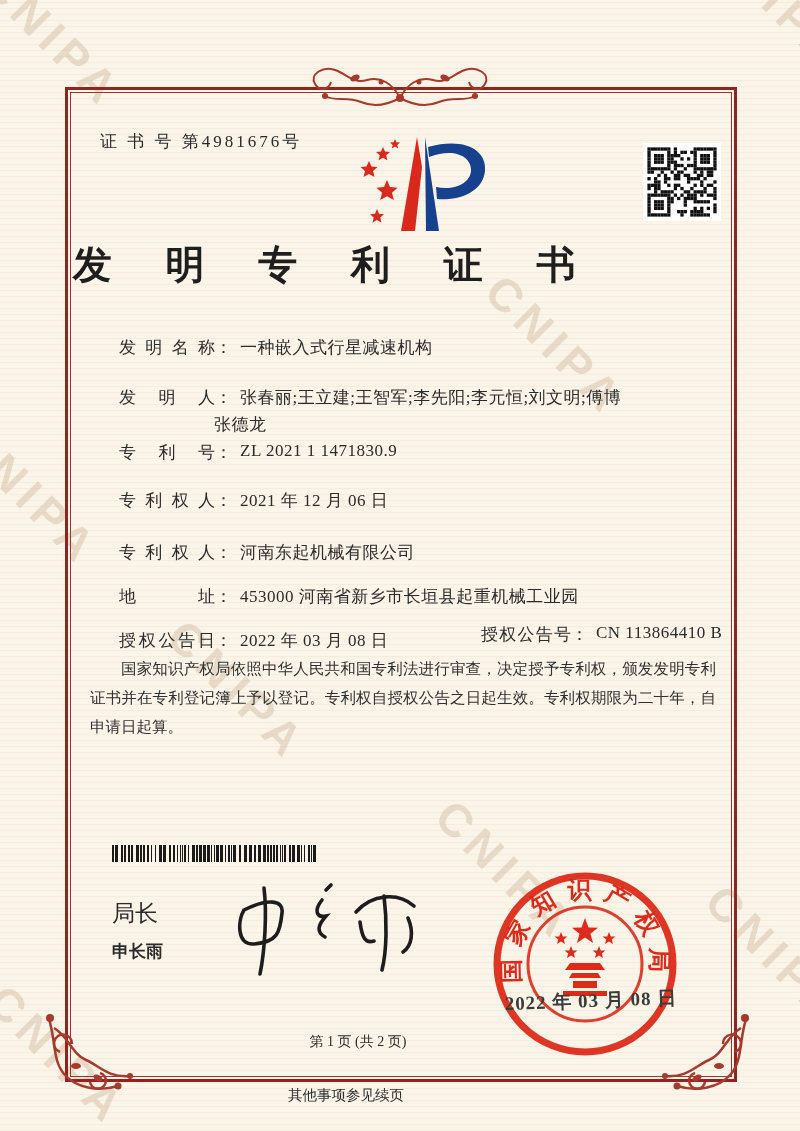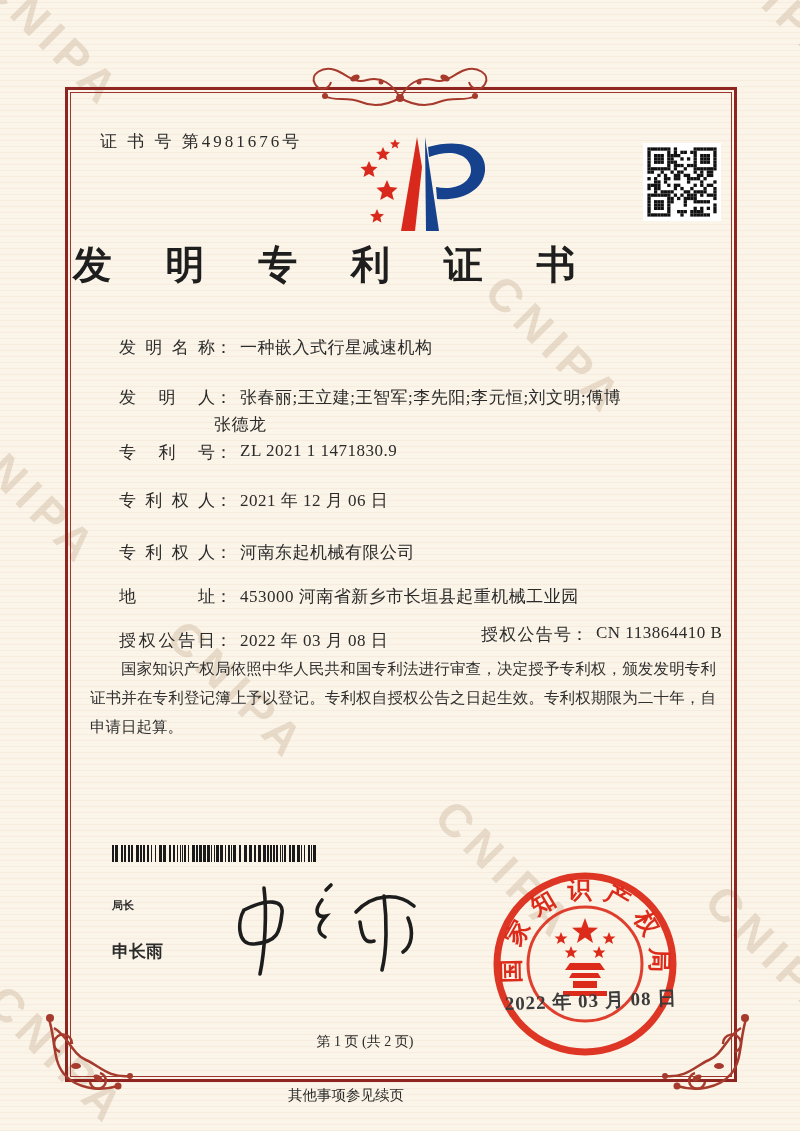--- a/index.html
+++ b/index.html
@@ -44,32 +44,32 @@
   .fvalue{display:inline-block;margin-left:8px;vertical-align:top;letter-spacing:0.5px;}
   .fvalue2{position:absolute;left:214px;font-size:17px;letter-spacing:0.5px;}
   .grant-no{position:absolute;left:458px;top:623px;font-size:17px;margin-left:23px;}
   .grant-no .flabel{width:90px;}
   .body-par{
     position:absolute;left:90px;top:654px;width:626px;
     font-size:15.5px;line-height:1.88;text-align:justify;color:#303030;
   }
   .body-par p{margin:0;text-indent:2em;}
   .barcode{position:absolute;left:112px;top:845px;}
-  .sig-title{position:absolute;left:112px;top:898px;font-size:11px;font-weight:bold;
+  .sig-title{position:absolute;left:112px;top:898px;font-size:23px;font-weight:normal;
     font-family:"Liberation Sans","DejaVu Sans",sans-serif;}
   .sig-name{position:absolute;left:112px;top:940px;font-size:17px;font-weight:bold;
     font-family:Liberation Mono, monospace;}
   .signature{position:absolute;left:222px;top:880px;}
   .seal{position:absolute;left:477px;top:866px;}
   .seal-date{
     position:absolute;left:493px;top:988px;width:196px;text-align:center;
     font-size:19px;font-weight:bold;color:#3b3b3b;transform:rotate(-2deg);
     letter-spacing:1px;
   }
-  .page-num{position:absolute;left:0;top:1033px;width:716px;text-align:center;font-size:14px;padding-left:7px;}
+  .page-num{position:absolute;left:0;top:1033px;width:716px;text-align:center;font-size:14px;}
   .foot-note{position:absolute;left:0;top:1086px;width:692px;text-align:center;font-size:14.5px;}
   .ornament-top{position:absolute;left:285px;top:58px;}
   .ornament-bl{position:absolute;left:38px;top:1008px;}
   .ornament-br{position:absolute;left:652px;top:1008px;transform:scaleX(-1);}
 </style>
 </head>
 <body>
 
 <div class="page">
 

